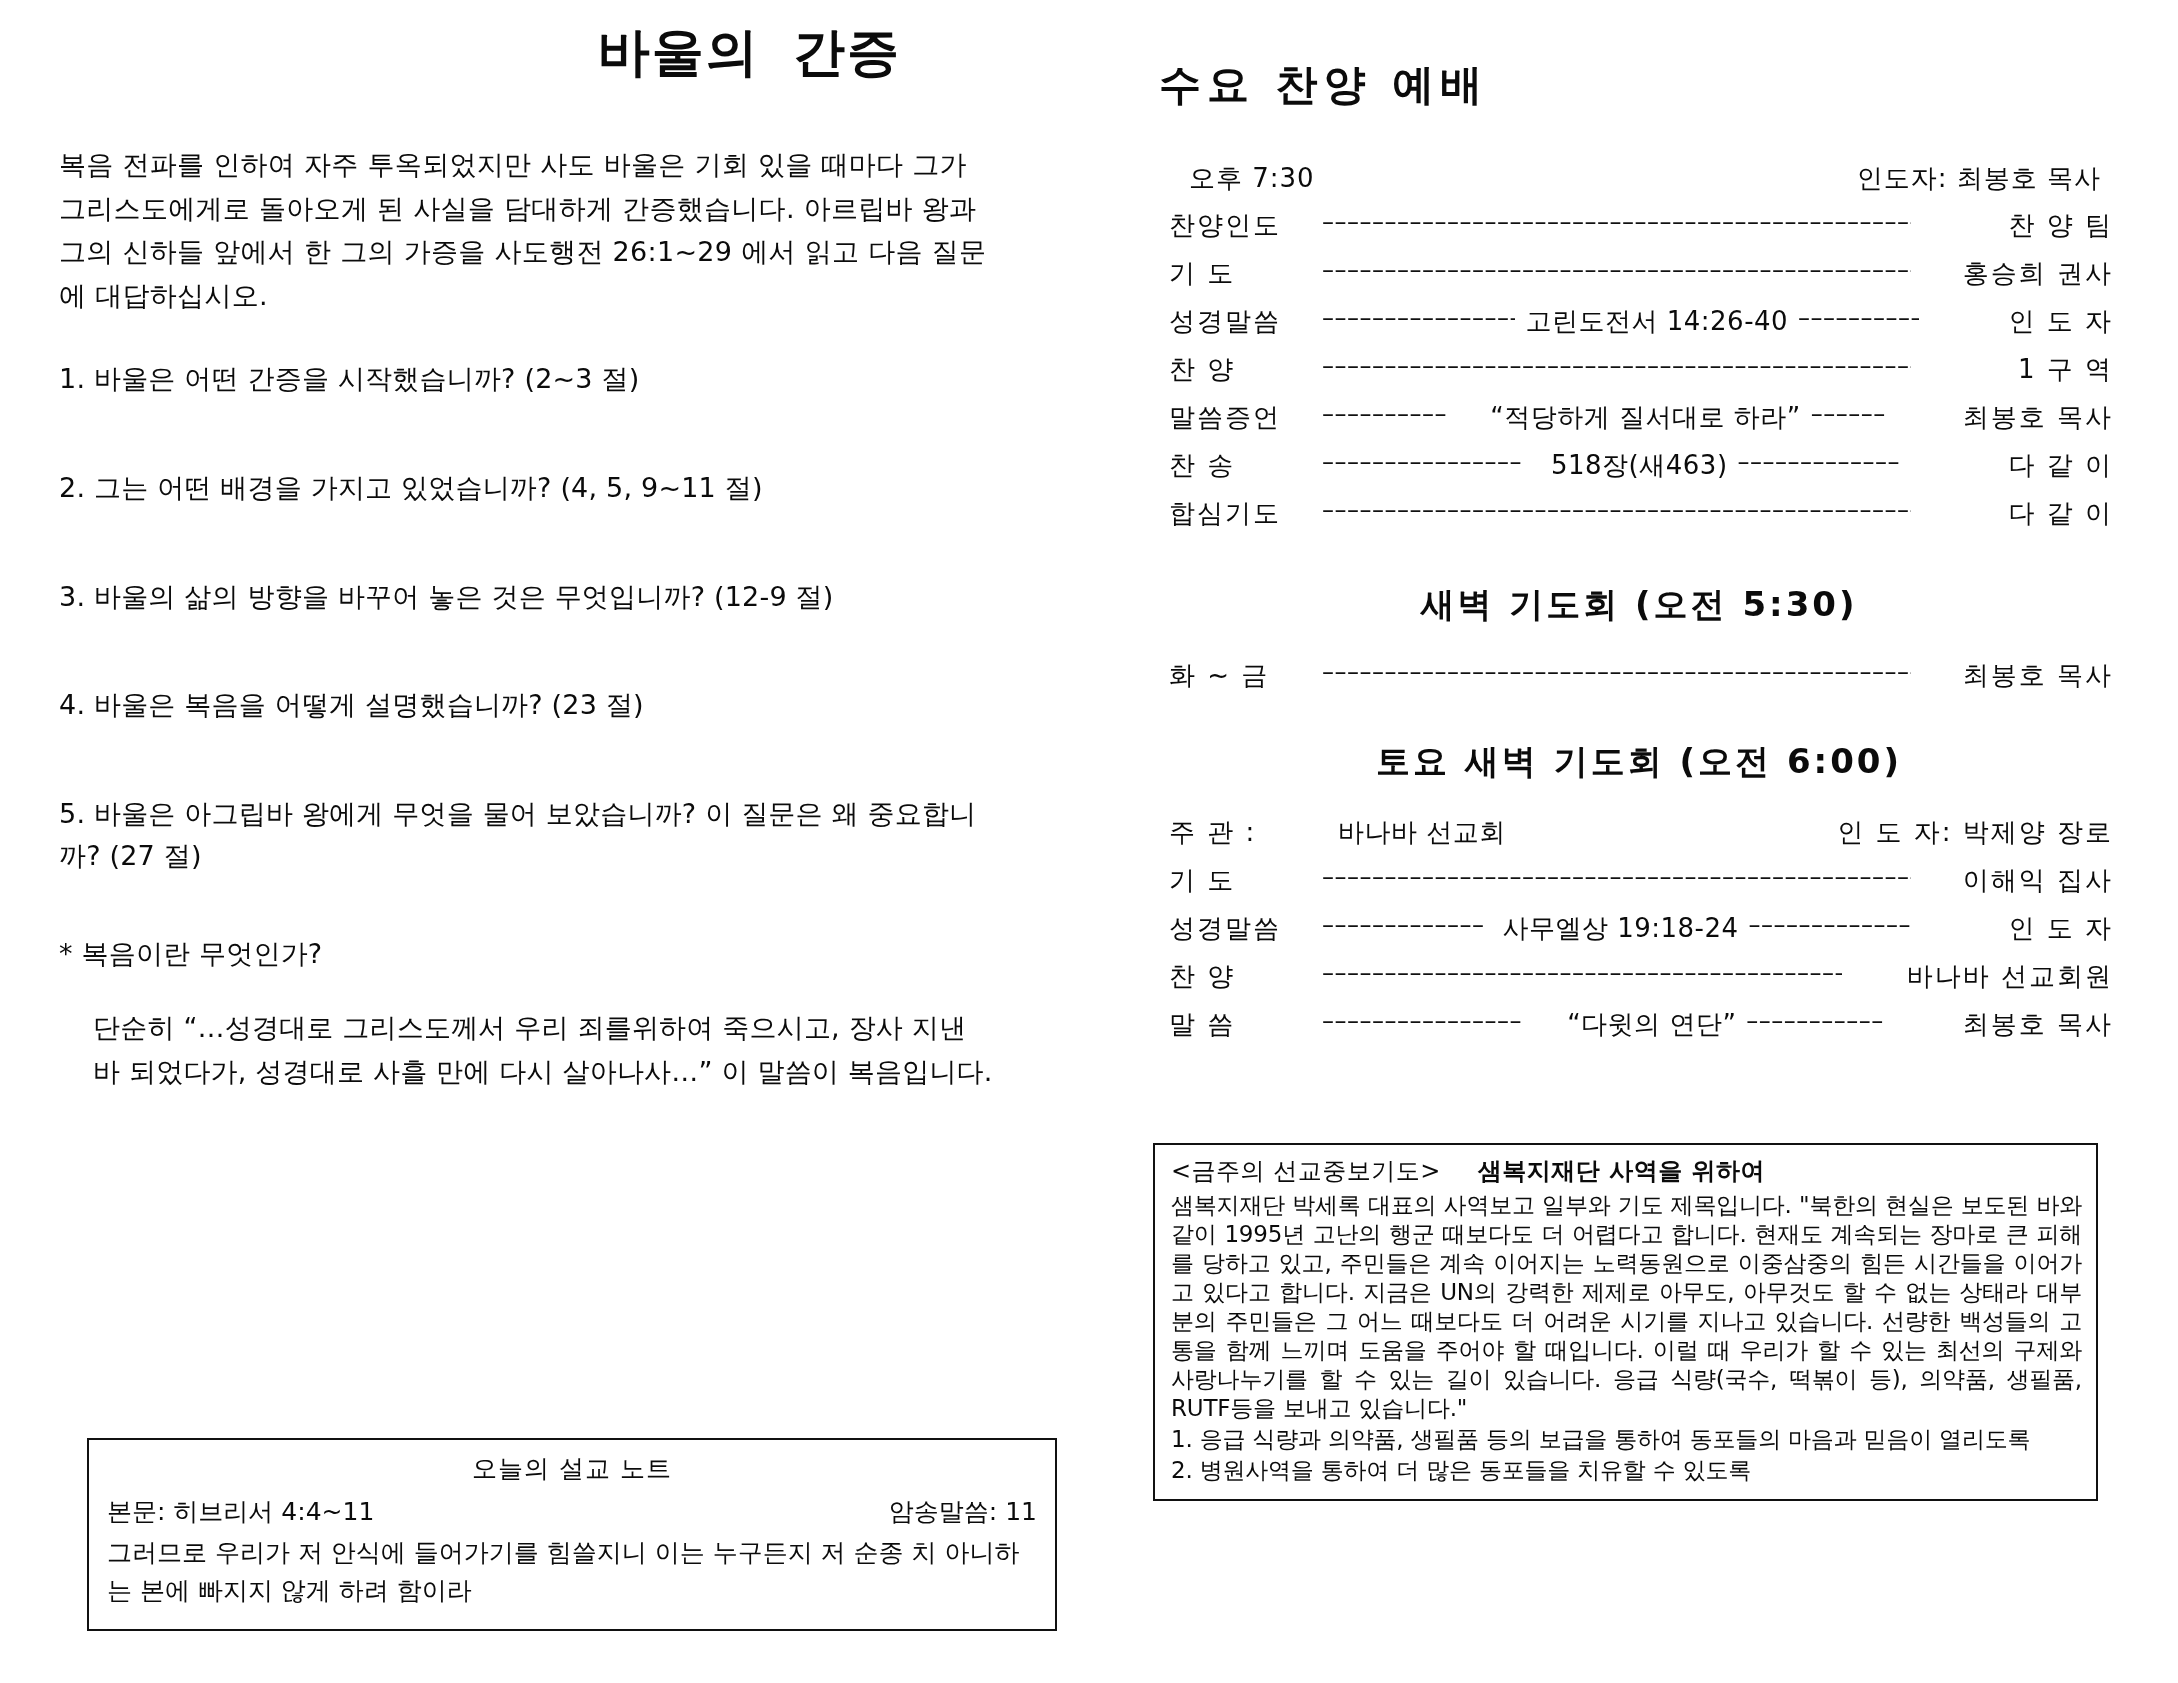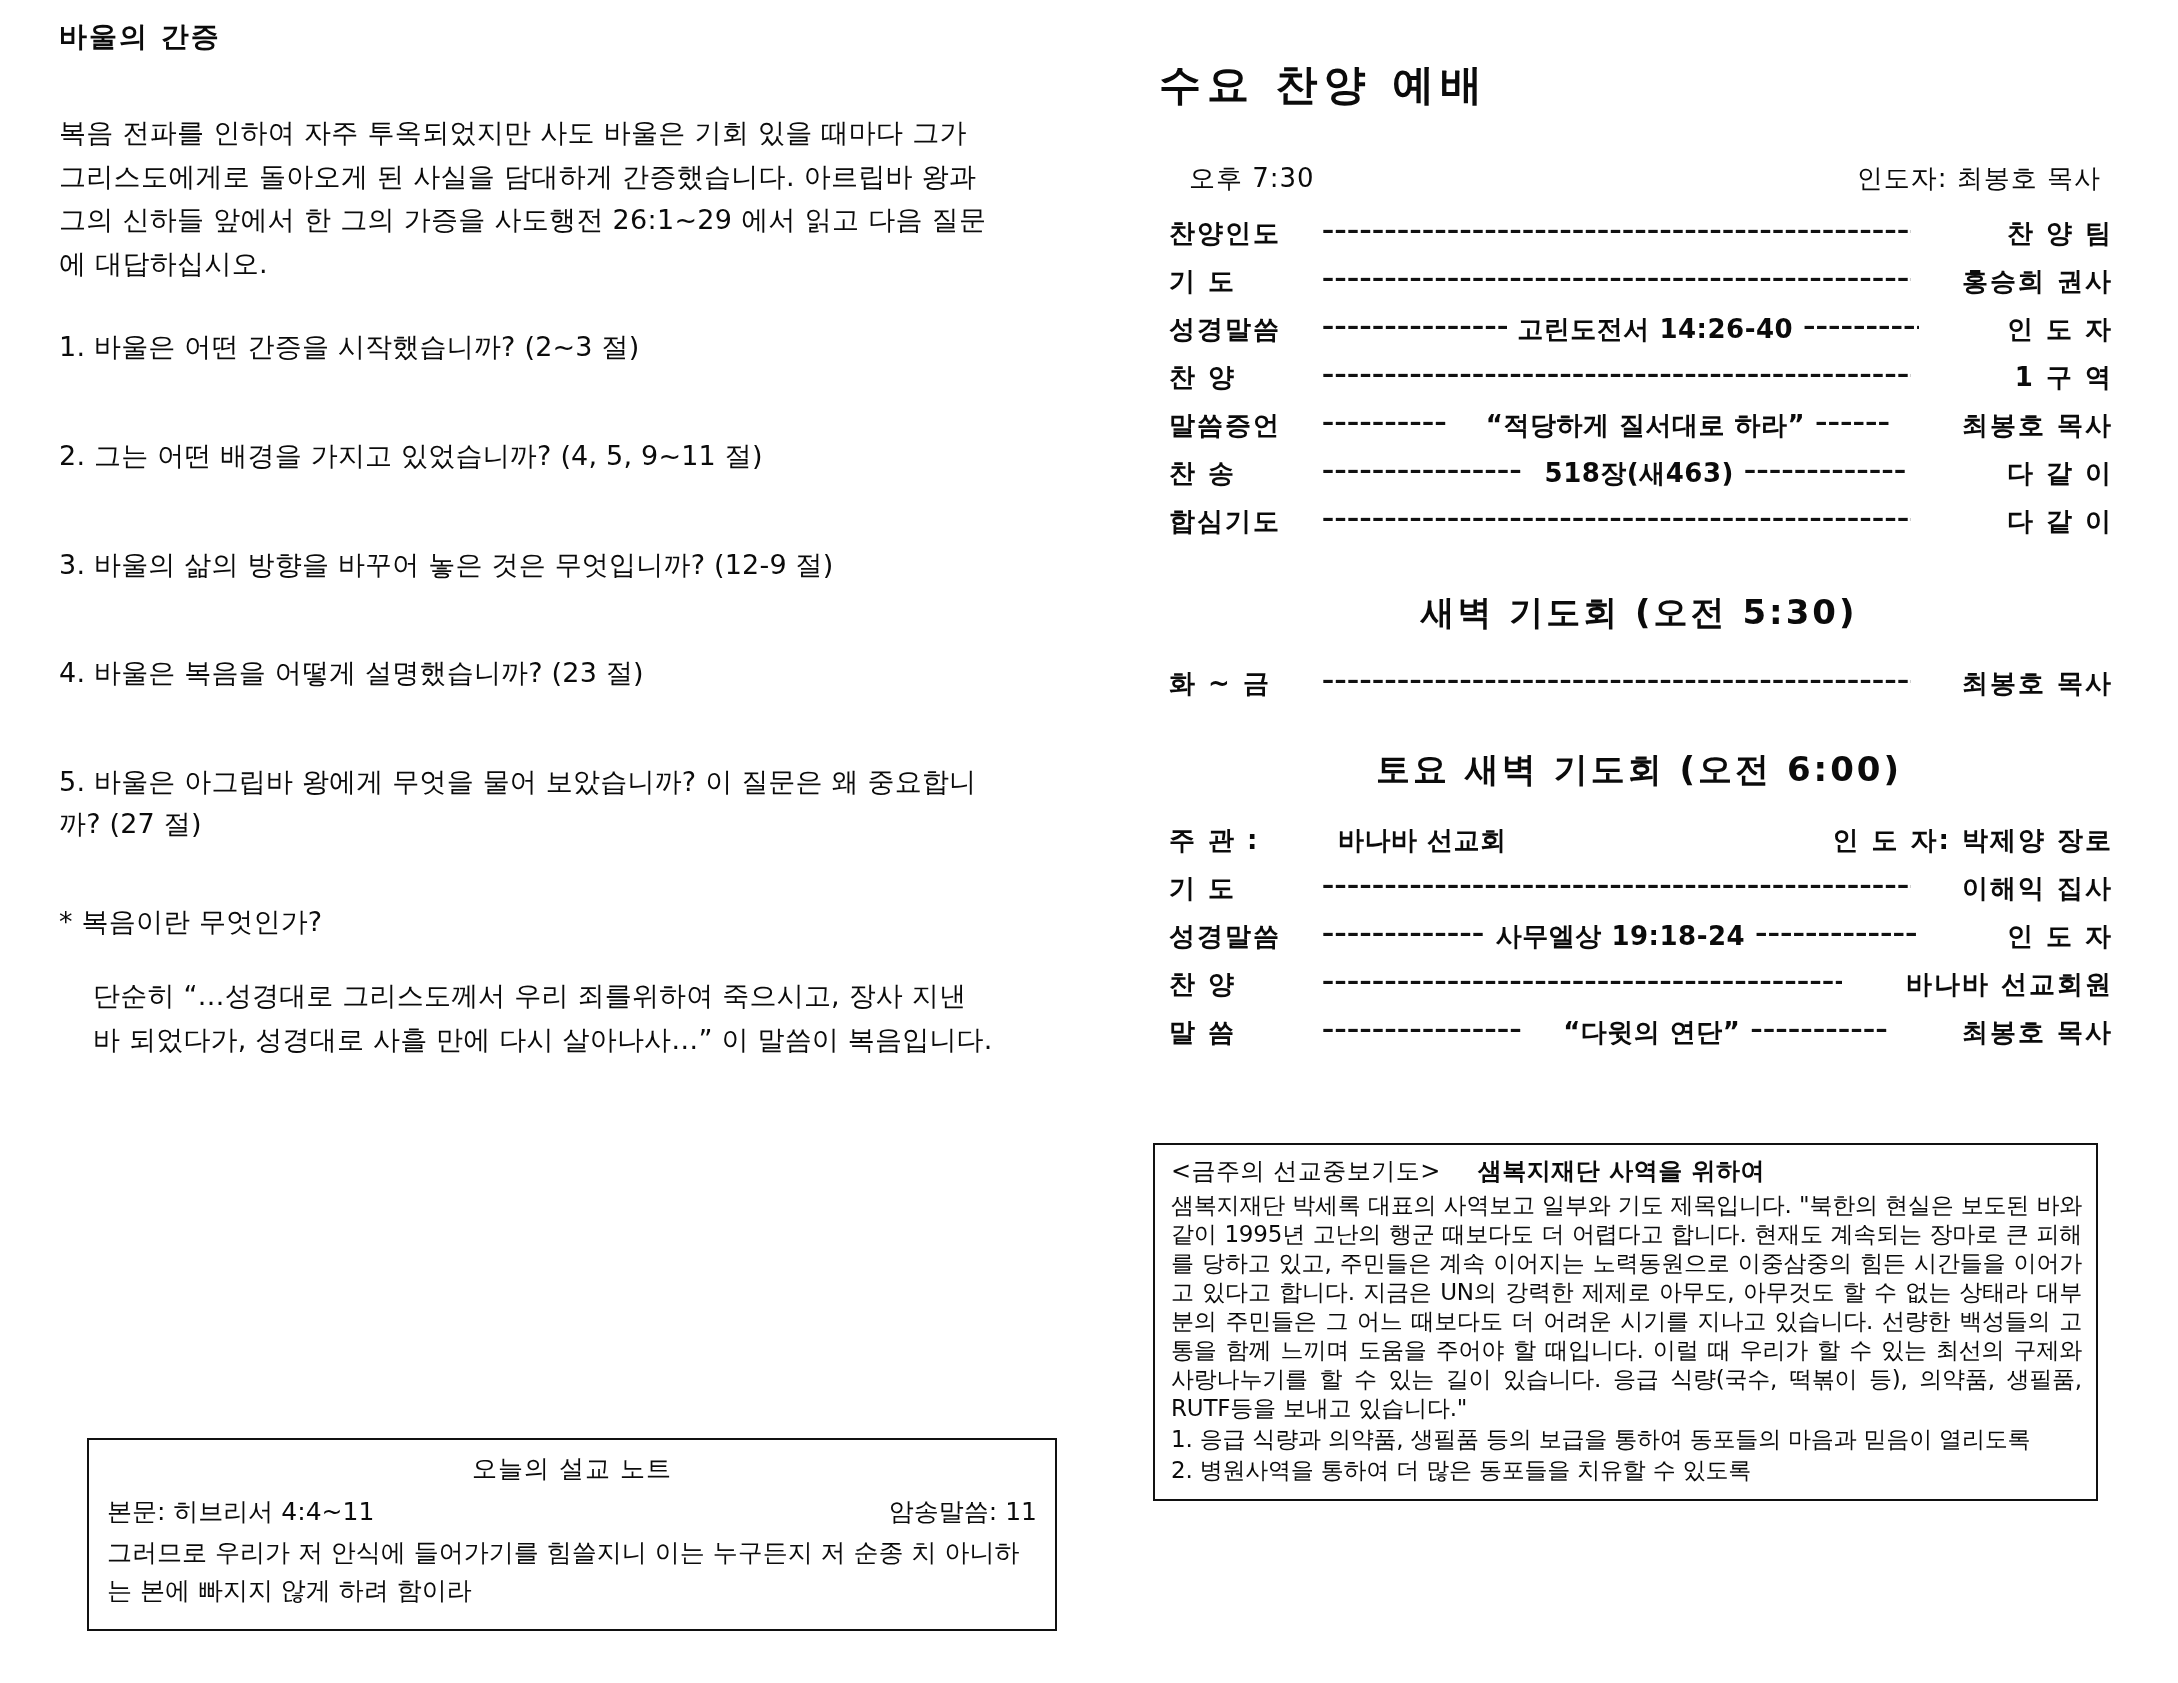--- a/index.html
+++ b/index.html
@@ -29,26 +29,27 @@
   }
   .col-right {
     position: relative;
     width: 1059px;
     padding: 0 59px 0 40px;
     box-sizing: border-box;
   }
 
   
   .left-title {
-    text-align: left;
-    font-size: 28px;
+    text-align: right;
+    font-size: 52px;
     font-weight: bold;
     letter-spacing: 2px;
     margin: 18px 0 0 0;
     padding-right: 178px;
+    font-family: Liberation Mono, monospace;
   }
   .left-meta {
     margin-top: 55px;
     display: flex;
     justify-content: space-between;
     font-size: 23px;
     padding-right: 119px;
   }
   .left-meta .meta-right { letter-spacing: 0px; }
 
@@ -120,21 +121,21 @@
     margin: 57px 0 0 0;
   }
   .service-head {
     display: flex;
     justify-content: space-between;
     font-size: 26px;
     margin-top: 48px;
     padding: 0 18px 0 30px;
     letter-spacing: 1px;
   }
-  .order-list { margin-top: 20px; font-weight: bold; }
+  .order-list { margin-top: 12px; }
   .order-row {
     display: flex;
     align-items: baseline;
     font-size: 26px;
     margin-bottom: 13px;
     white-space: nowrap;
     padding: 0 6px 0 10px;
     letter-spacing: 0.5px;
   }
   .order-row .lbl {

